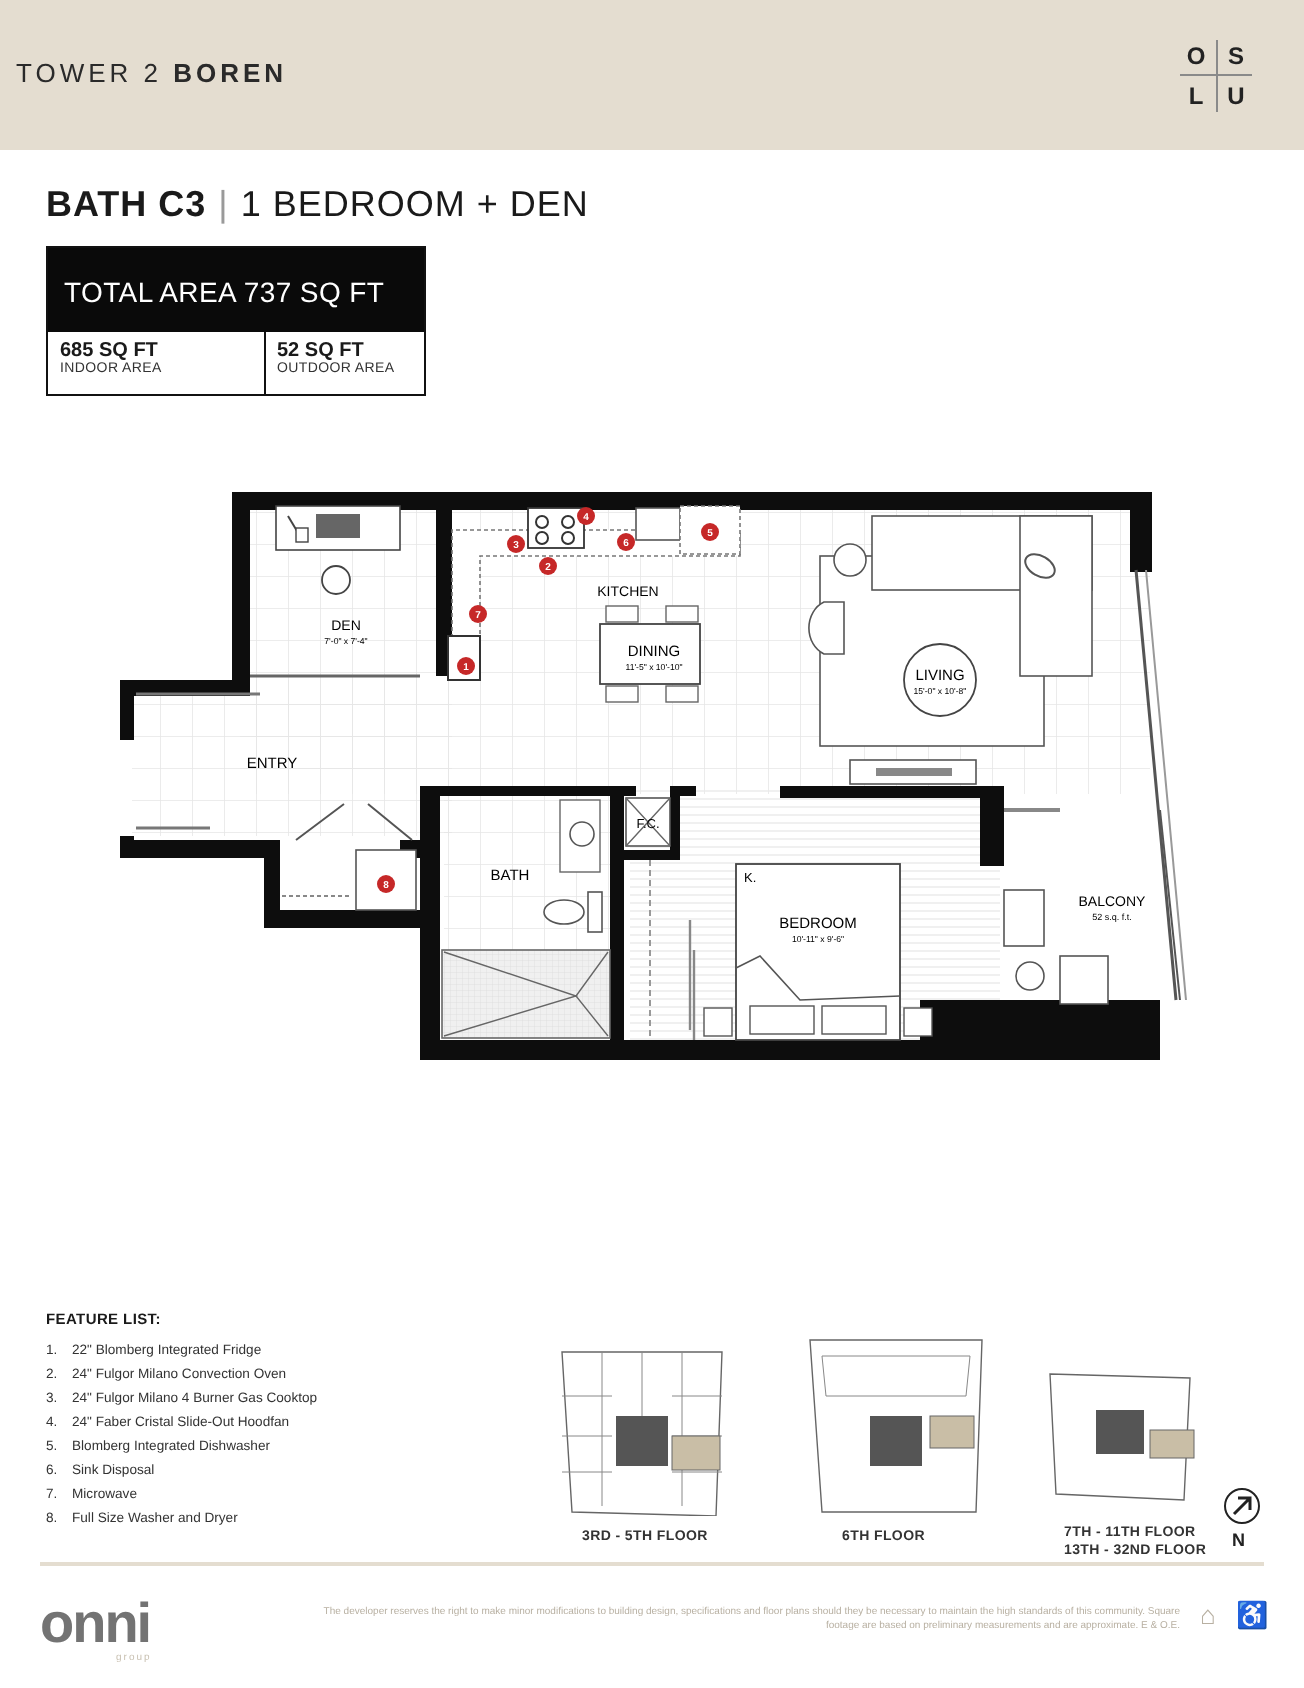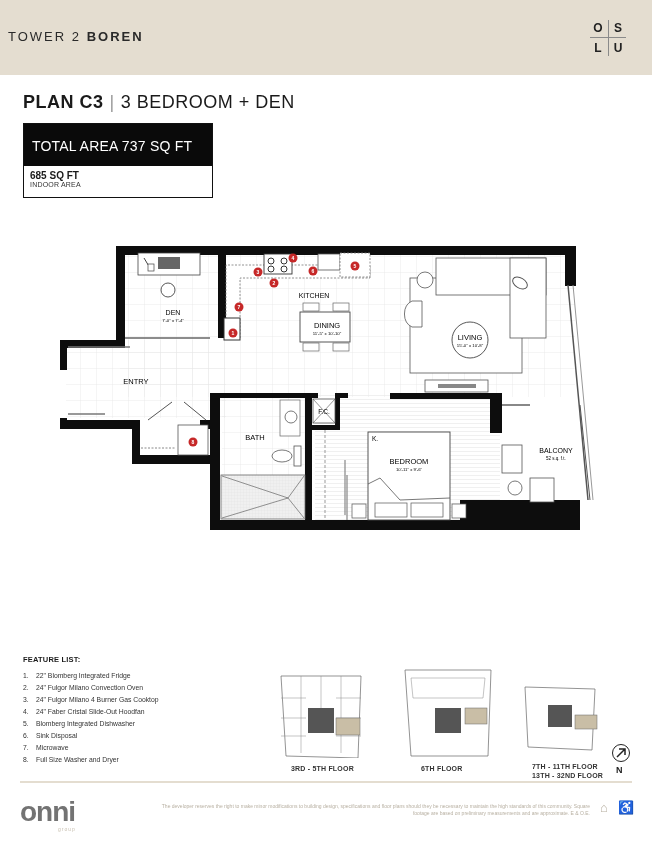--- a/index.html
+++ b/index.html
@@ -58,29 +58,33 @@
 <div class="oslu">
   <span style="left:0;top:0">O</span>
   <span style="left:20px;top:0">S</span>
   <span style="left:0;top:20px">L</span>
   <span style="left:20px;top:20px">U</span>
   <div class="v"></div>
   <div class="h"></div>
 </div>
 
 <div class="plan-title">
-  <span class="code">PLAN C3</span><span class="sep">|</span><span>3 BEDROOM + DEN</span>
+  <span class="code">BATH C3</span><span class="sep">|</span><span>1 BEDROOM + DEN</span>
 </div>
 
 <div class="area-box">
   <div class="area-total">TOTAL AREA 737 SQ FT</div>
   <div class="area-split">
     <div class="area-cell">
       <div class="val">685 SQ FT</div>
       <div class="lbl">INDOOR AREA</div>
+    </div>
+    <div class="area-cell">
+      <div class="val">52 SQ FT</div>
+      <div class="lbl">OUTDOOR AREA</div>
     </div>
   </div>
 </div>
 
 <svg class="plan" viewBox="60 238 540 300" width="540" height="300" font-family="Liberation Sans, sans-serif">
   <defs>
     <pattern id="grid" width="16" height="16" patternUnits="userSpaceOnUse">
       <path d="M16 0 L0 0 0 16" fill="none" stroke="#e6e6e6" stroke-width="0.8"></path>
     </pattern>
     <pattern id="wood" width="6" height="4" patternUnits="userSpaceOnUse">

